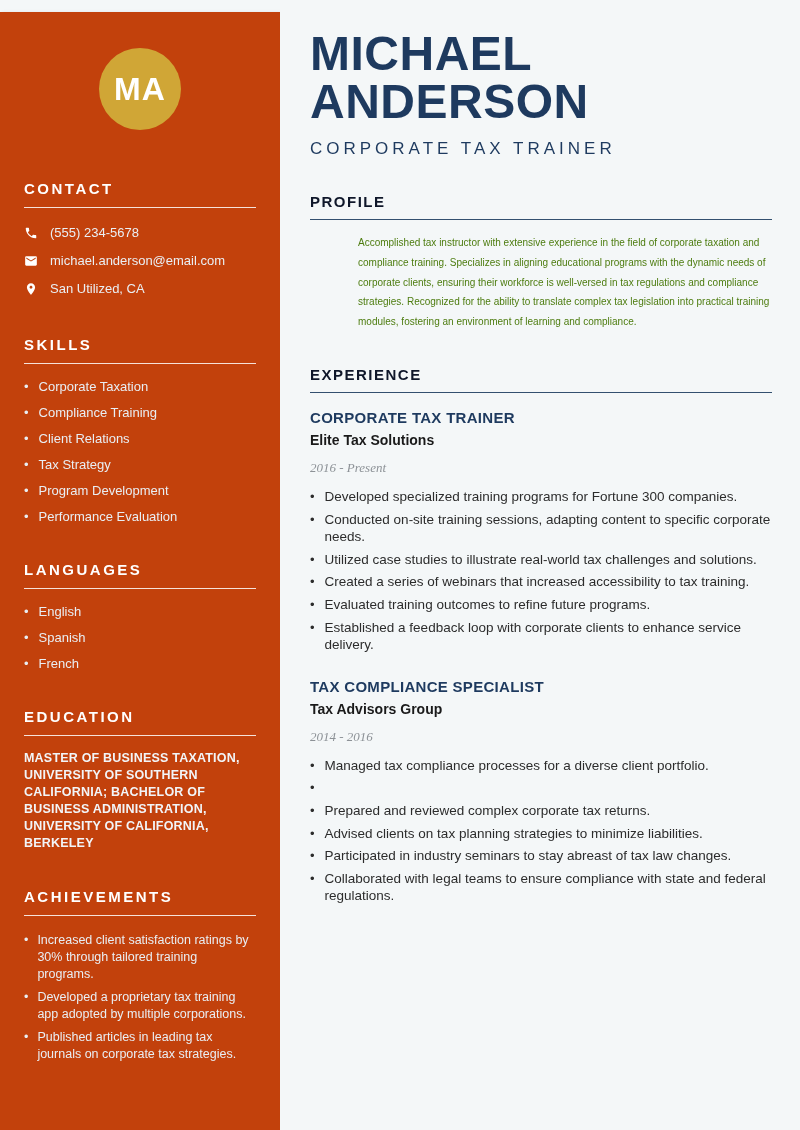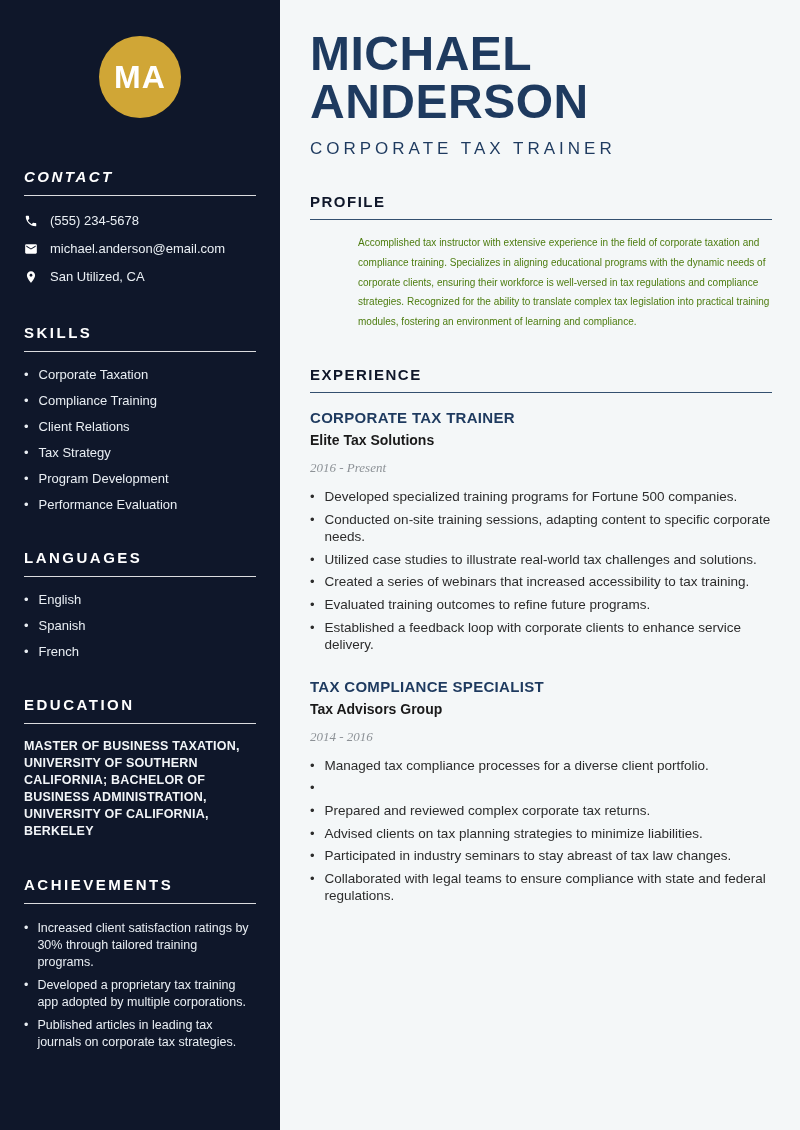--- a/index.html
+++ b/index.html
@@ -12,43 +12,44 @@
     width: 800px;
     height: 1130px;
     display: flex;
     overflow: hidden;
   }
 
   
   .sidebar {
     width: 280px;
     min-width: 280px;
-    background: #0f172a;
+    background: #c2410c;
     color: #ffffff;
     padding: 0 24px;
     box-shadow: 2px 0 3px rgba(0,0,0,0.08);
+    margin-top: 12px;
   }
   .avatar {
     width: 82px; height: 82px;
     border-radius: 50%;
     background: #d0a636;
     margin: 36px auto 0;
     display: flex; align-items: center; justify-content: center;
     font-size: 32px; font-weight: 700; color: #ffffff;
     letter-spacing: 1px;
   }
   .side-section-title {
     font-size: 15px;
     font-weight: 700;
     letter-spacing: 2.5px;
     color: #ffffff;
     padding-bottom: 10px;
     border-bottom: 1px solid rgba(255,255,255,0.85);
   }
-  .contact-title { margin-top: 50px; font-style: italic; }
+  .contact-title { margin-top: 50px; }
   .contact-list { margin-top: 17px; }
   .contact-row {
     display: flex; align-items: center;
     margin-bottom: 13px;
   }
   .contact-row svg {
     width: 14px; height: 14px;
     fill: #ffffff;
     flex: 0 0 14px;
   }
@@ -268,21 +269,21 @@
 
     <h2 class="main-section-title">EXPERIENCE</h2>
 
     <section class="job">
       <h3 class="job-title">CORPORATE TAX TRAINER</h3>
       <div class="job-company">Elite Tax Solutions</div>
       <div class="job-dates">2016 - Present</div>
       <ul class="job-bullets">
         <li>
             <span class="dot">•</span>
-            <span>Developed specialized training programs for Fortune 500 companies.</span>
+            <span>Developed specialized training programs for Fortune 300 companies.</span>
           </li>
         <li>
             <span class="dot">•</span>
             <span>Conducted on-site training sessions, adapting content to specific corporate needs.</span>
           </li>
         <li>
             <span class="dot">•</span>
             <span>Utilized case studies to illustrate real-world tax challenges and solutions.</span>
           </li>
         <li>

